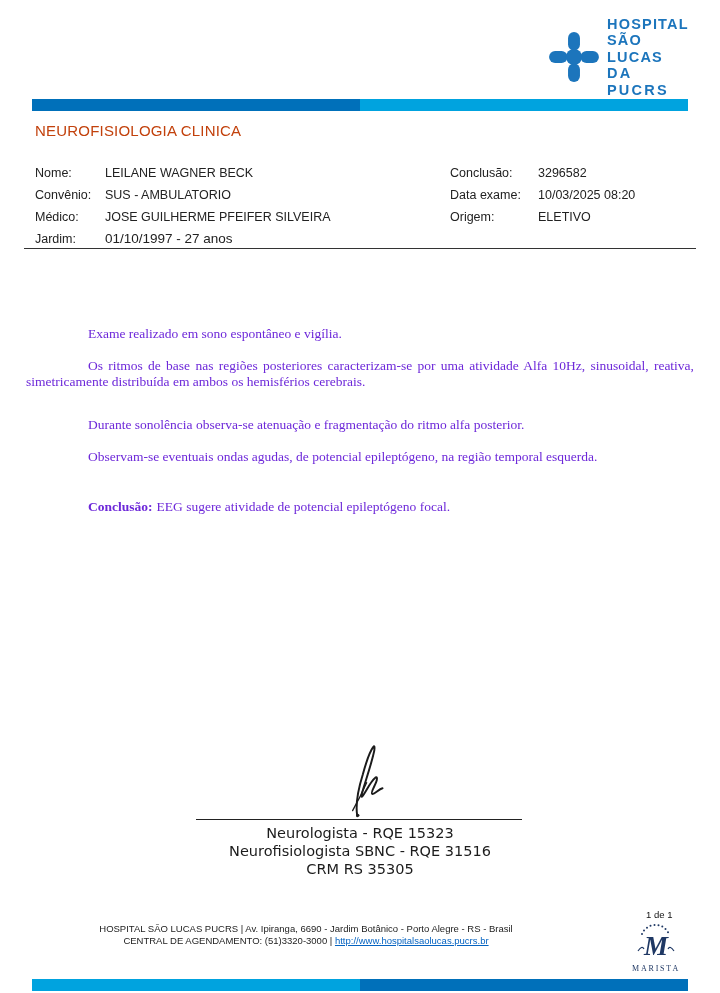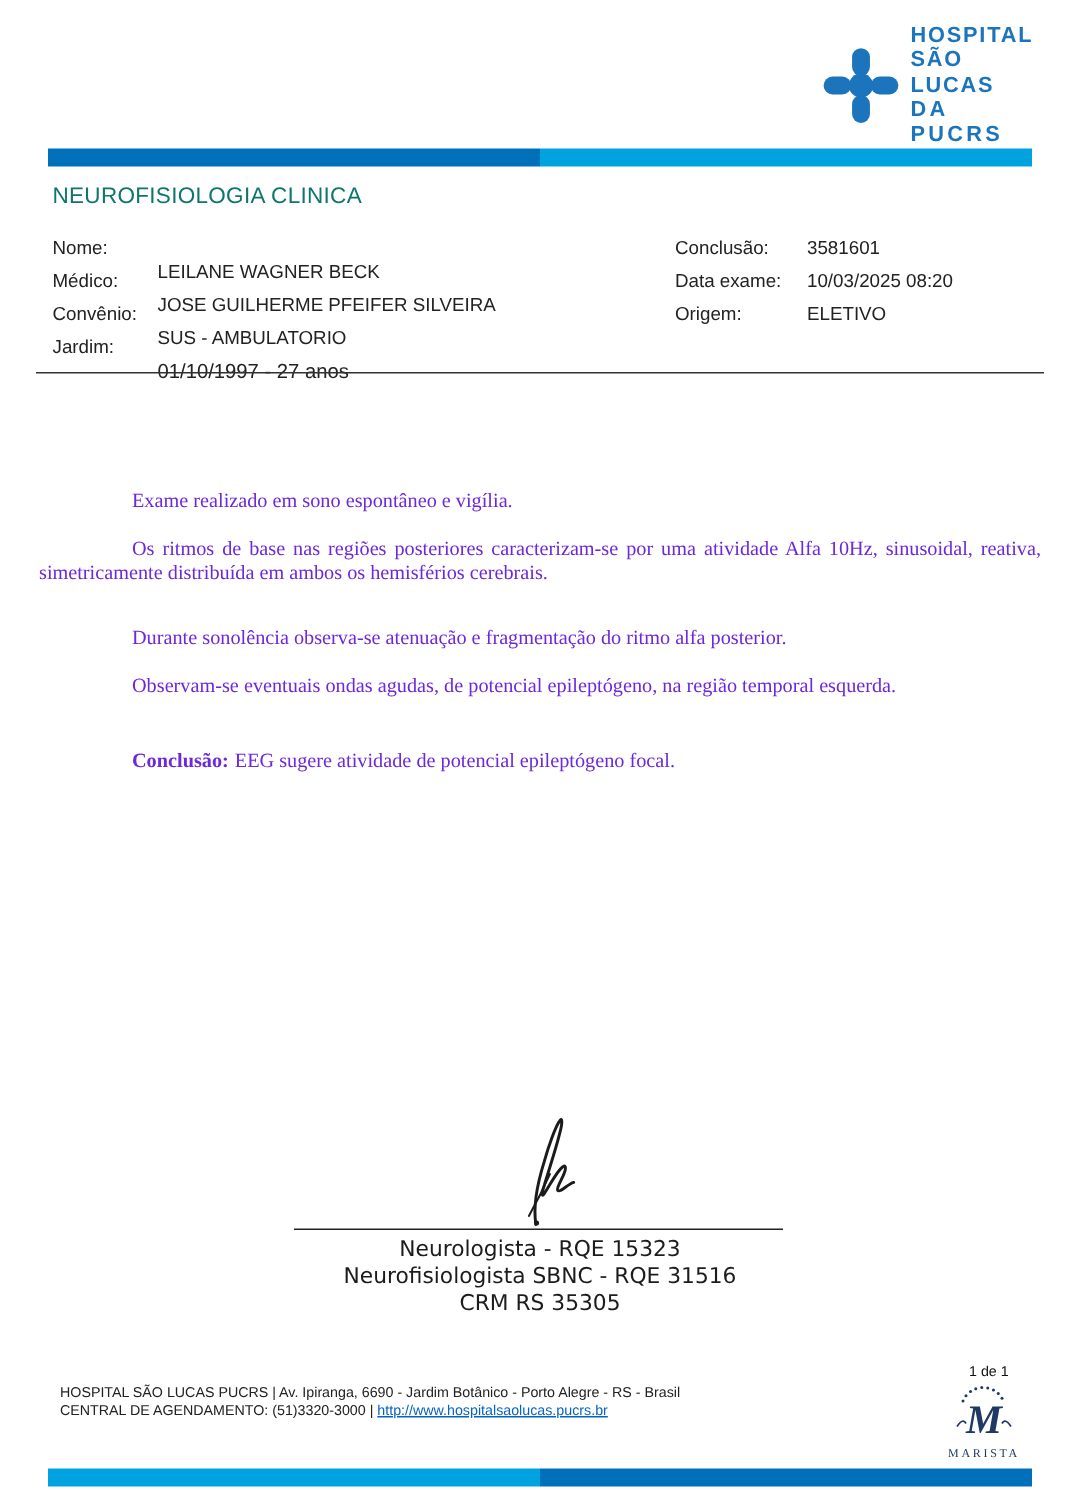--- a/index.html
+++ b/index.html
@@ -20,27 +20,27 @@
   .logo-text { margin-left: 7px; color: #1C75BC; font-weight: bold; font-size: 14.5px; line-height: 16.5px; letter-spacing: 1.2px; font-family: "Liberation Sans", sans-serif; }
   .logo-text .l3 { letter-spacing: 2.2px; }
 
   
   .bar { position: absolute; left: 32px; width: 656px; height: 12px; display: flex; }
   .bar-top { top: 99px; }
   .bar-bottom { top: 979px; }
   .bar div { height: 100%; width: 50%; }
 
   
-  .dept { position: absolute; top: 122px; left: 35px; font-size: 15px; color: #0f766e; letter-spacing: 0.2px; }
+  .dept { position: absolute; top: 122px; left: 35px; font-size: 15px; color: #c2410c; letter-spacing: 0.2px; }
 
   
   .info { position: absolute; top: 158px; font-size: 12.5px; color: #222; }
   .info-left { left: 35px; width: 400px; }
   .info-right { left: 450px; width: 240px; }
-  .info-row { display: flex; height: 22px; align-items: flex-start; }
+  .info-row { display: flex; height: 22px; align-items: flex-end; }
   .info-left .info-label { width: 70px; flex: 0 0 auto; }
   .info-left .info-value { padding-left: 0; margin-top: 16px; }
   .info-right .info-label { width: 88px; flex: 0 0 auto; }
   .info-row .info-value { white-space: nowrap; }
   .info-row.idade .info-value { font-size: 13.5px; }
 
   .divider { position: absolute; top: 248px; left: 24px; width: 672px; height: 0; border-top: 1.6px solid #333; }
 
   
   .report-title {
@@ -65,21 +65,21 @@
   .sig-line { position: absolute; top: 819px; left: 196px; width: 326px; height: 0; border-top: 1.6px solid #222; }
   .sig-block {
     position: absolute; top: 824px; left: 160px; width: 400px;
     text-align: center; font-family: "DejaVu Sans", sans-serif;
     font-size: 14.5px; line-height: 18px; color: #1c1c1c;
   }
 
   
   .footer {
     position: absolute; top: 923px; left: 40px; width: 532px;
-    text-align: left; font-size: 9.5px; line-height: 12px; color: #222;
+    text-align: center; font-size: 9.5px; line-height: 12px; color: #222;
   }
   .footer .link { color: #0563C1; text-decoration: underline; cursor: pointer; }
   .page-indicator { position: absolute; top: 909px; left: 646px; font-size: 9.5px; color: #111; }
   .marista { position: absolute; top: 921px; left: 626px; width: 60px; text-align: center; }
   .marista svg { width: 52px; height: 42px; display: block; margin: 0 auto; }
   .marista-label { font-family: "Liberation Serif", serif; font-size: 8px; letter-spacing: 1.8px; color: #1F3864; margin-top: 1px; }
 </style>
 </head>
 <body>
 
@@ -108,37 +108,37 @@
   </div>
 
   <div class="dept">NEUROFISIOLOGIA CLINICA</div>
 
   <div class="info info-left">
     <div class="info-row">
       <span class="info-label">Nome:</span>
       <span class="info-value">LEILANE WAGNER BECK</span>
     </div>
     <div class="info-row">
+      <span class="info-label">Convênio:</span>
+      <span class="info-value">SUS - AMBULATORIO</span>
+    </div>
+    <div class="info-row">
       <span class="info-label">Médico:</span>
       <span class="info-value">JOSE GUILHERME PFEIFER SILVEIRA</span>
-    </div>
-    <div class="info-row">
-      <span class="info-label">Convênio:</span>
-      <span class="info-value">SUS - AMBULATORIO</span>
     </div>
     <div class="info-row idade">
       <span class="info-label">Jardim:</span>
       <span class="info-value">01/10/1997 - 27 anos</span>
     </div>
   </div>
 
   <div class="info info-right">
     <div class="info-row">
       <span class="info-label">Conclusão:</span>
-      <span class="info-value">3581601</span>
+      <span class="info-value">3296582</span>
     </div>
     <div class="info-row">
       <span class="info-label">Data exame:</span>
       <span class="info-value">10/03/2025 08:20</span>
     </div>
     <div class="info-row">
       <span class="info-label">Origem:</span>
       <span class="info-value">ELETIVO</span>
     </div>
   </div>

